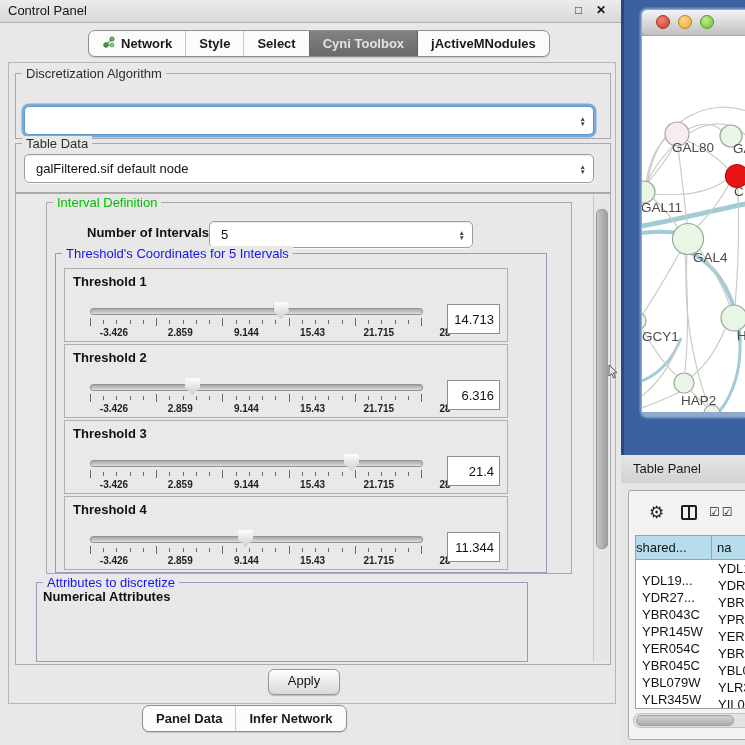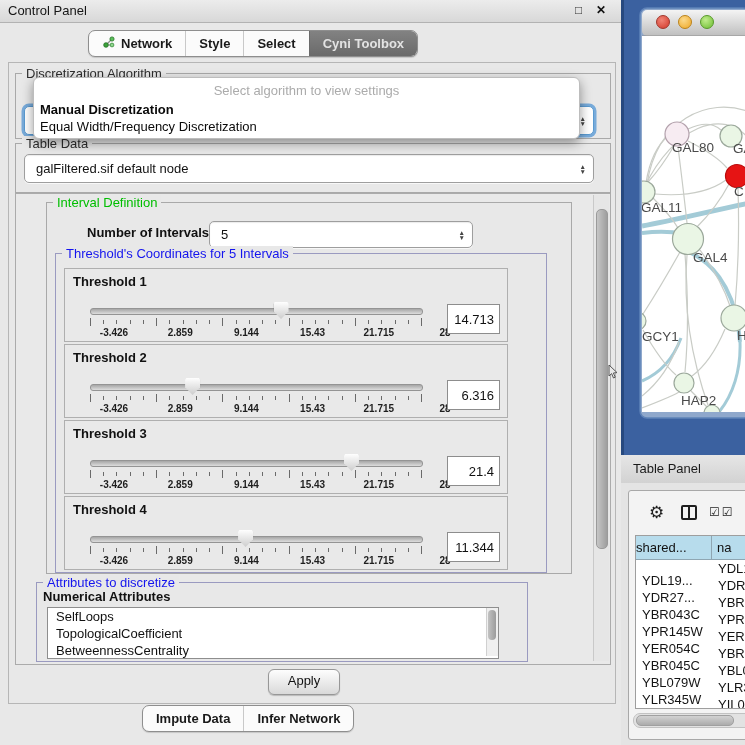--- a/index.html
+++ b/index.html
@@ -158,20 +158,23 @@
       <span>Network</span>
     </div>
     <div class="seg">
         <span>Style</span>
       </div>
     <div class="seg">
         <span>Select</span>
       </div>
     <div class="seg sel">
         <span>Cyni Toolbox</span>
+      </div>
+    <div class="seg">
+        <span>jActiveMNodules</span>
       </div>
   </div>
 
   <div id="outer-grp" class="grp">
 
     <div id="algo-grp" class="grp">
       <span class="glabel">Discretization Algorithm</span>
       <div id="algo-combo" class="combo">
         <span class="cval"></span>
         <span class="stepper">
@@ -386,52 +389,39 @@
                 </div>
             </div>
             <input class="vbox" value="11.344" style="">
           </div>
         </div>
       </div>
 
       <div id="attr-grp" class="grp">
         <span class="glabel blue">Attributes to discretize</span>
         <span id="attr-title">Numerical Attributes</span>
-        <div id="attr-list">
-          <div class="attr-item">SelfLoops</div>
-          <div class="attr-item">TopologicalCoefficient</div>
-          <div class="attr-item">BetweennessCentrality</div>
-          <div id="attr-vsb">
-              <div class="vthumb"></div>
-            </div>
-        </div>
       </div>
 
       <div id="vsb">
         <div class="vthumb"></div>
       </div>
     </div>
 
     <div id="apply-btn" class="abs">Apply</div>
   </div>
 
   <div id="bottom-tabs" class="segbar abs">
     <div class="seg">
-        <span>Impute Data</span>
+        <span>Panel Data</span>
       </div>
     <div class="seg">
         <span>Infer Network</span>
       </div>
   </div>
 
-  <div id="algo-popup" class="abs">
-    <div id="algo-placeholder" class="abs">Select algorithm to view settings</div>
-    <div id="popup-item-0" class="popup-item">Manual Discretization</div>
-    <div id="popup-item-1" class="popup-item">Equal Width/Frequency Discretization</div>
-  </div>
 </div>
 
 <div id="right-region" class="abs">
 
   <svg id="net-svg" width="124" height="455" viewBox="0 0 124 455">
     <defs>
       <linearGradient id="tbgrad" x1="0" y1="0" x2="0" y2="1">
         <stop offset="0" stop-color="#F4F4F4"></stop>
           <stop offset="1" stop-color="#BEBEBE"></stop>
       </linearGradient>

